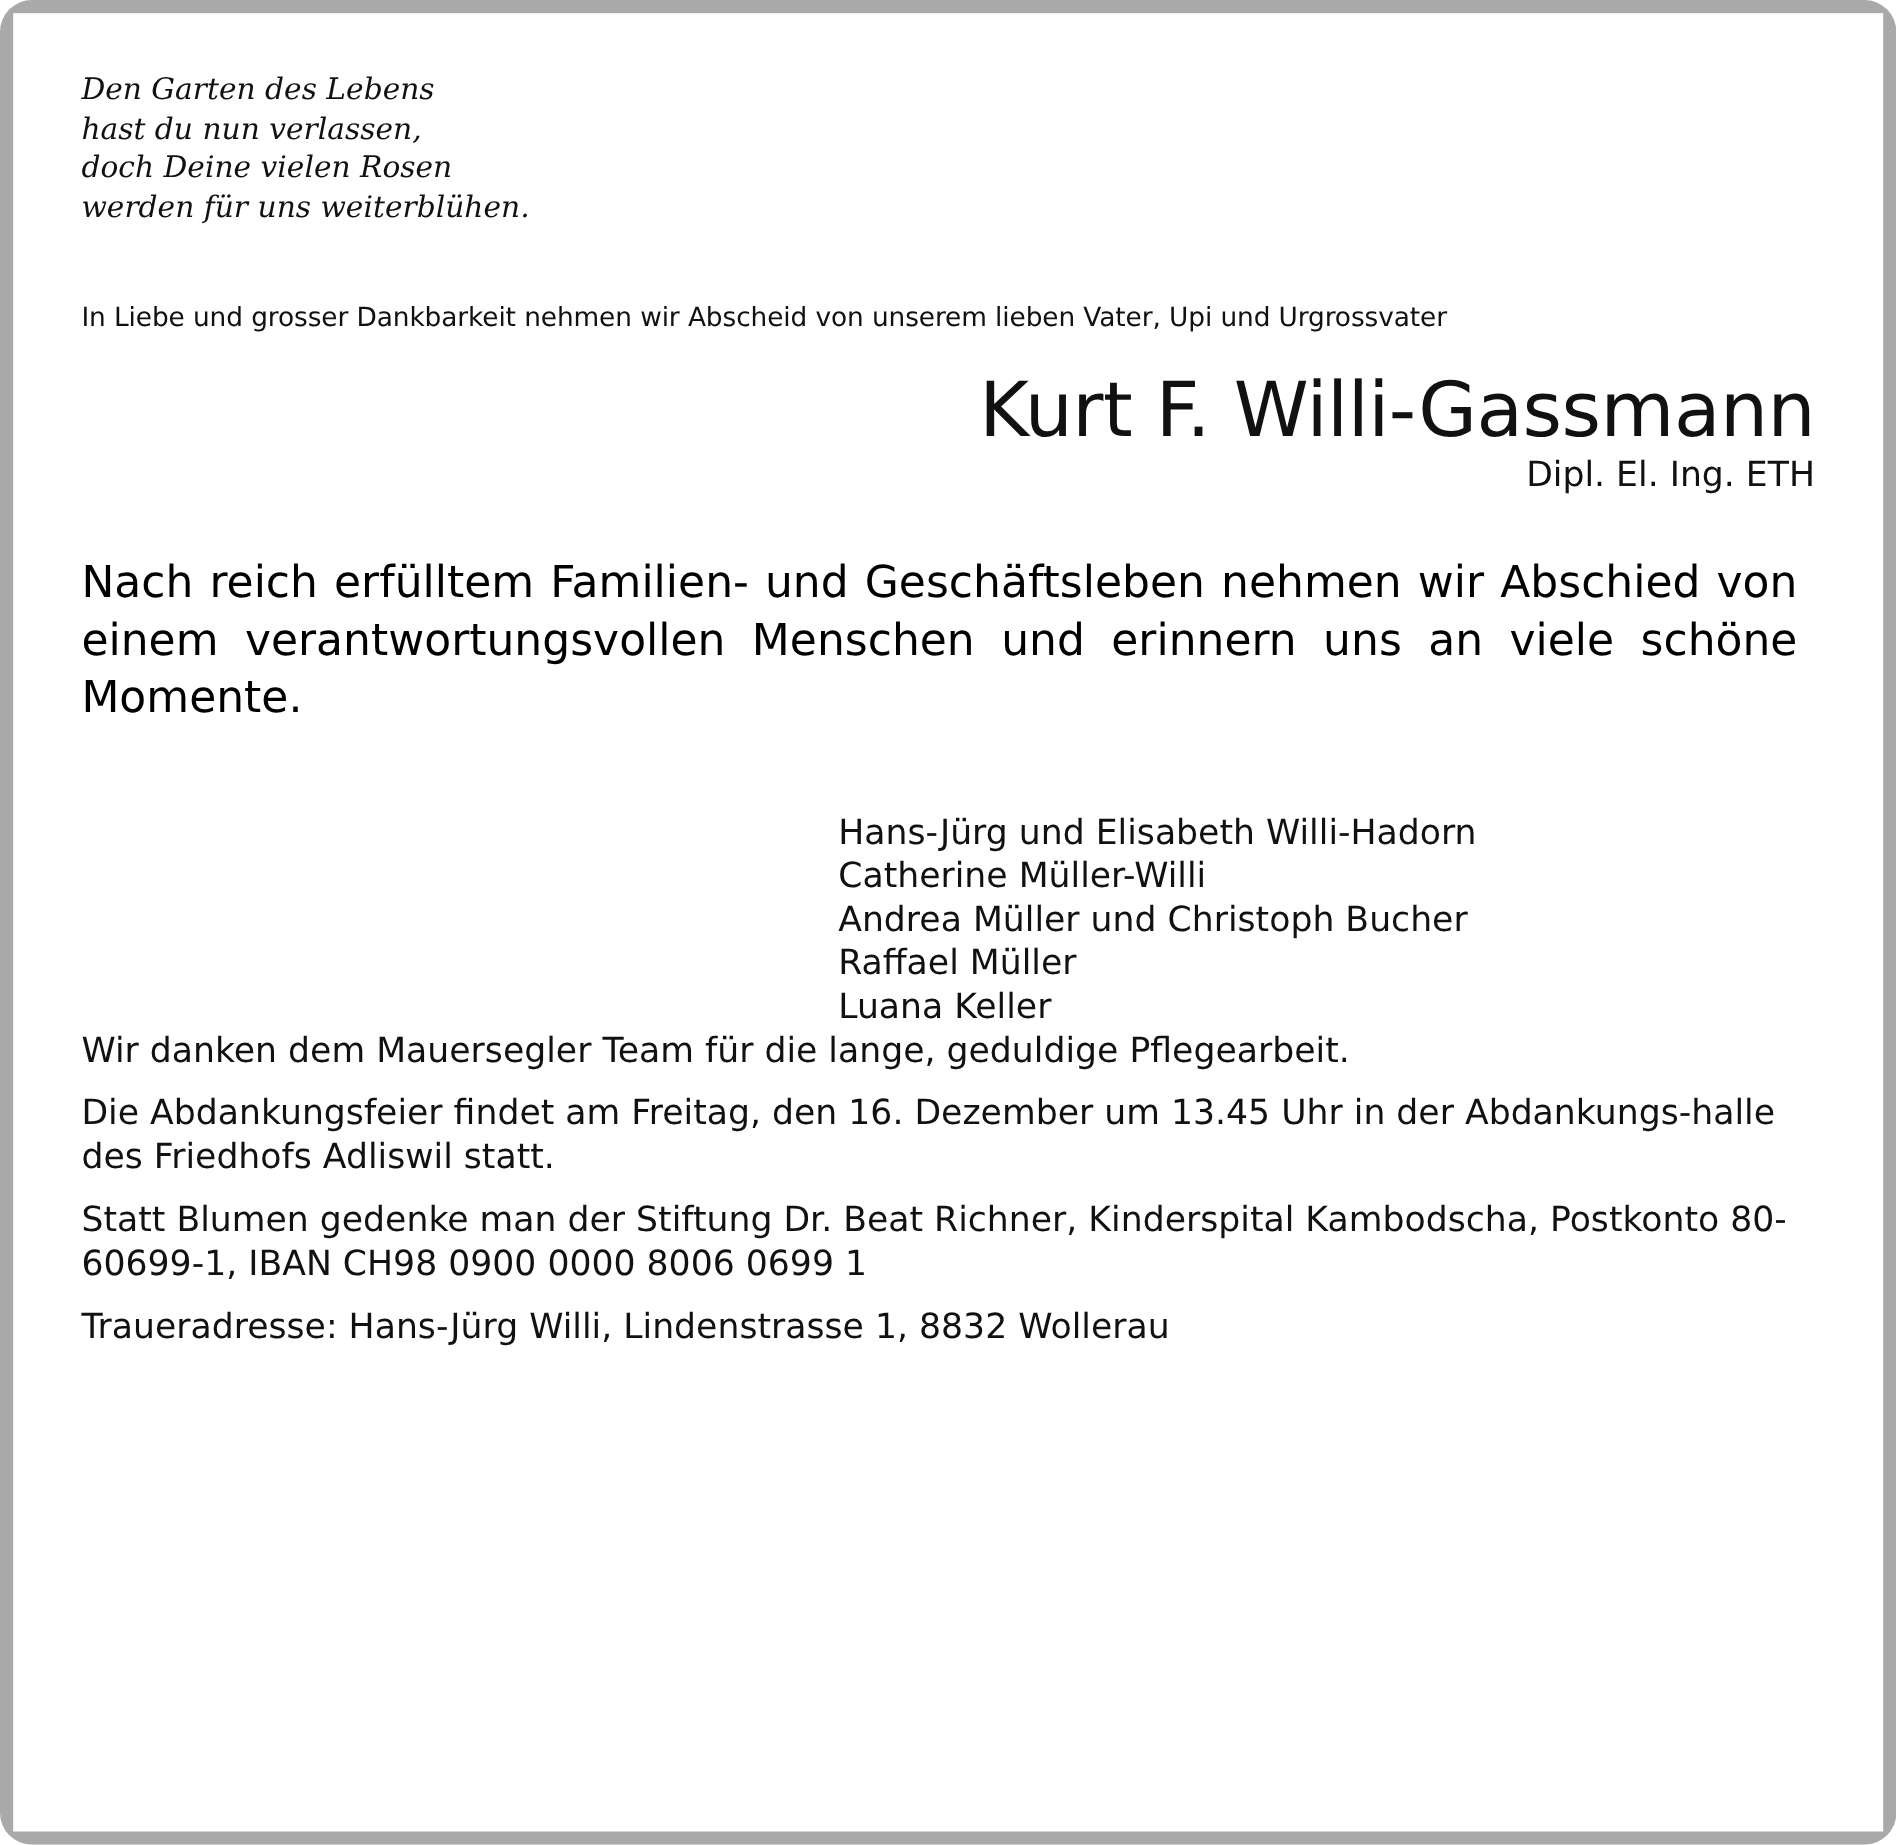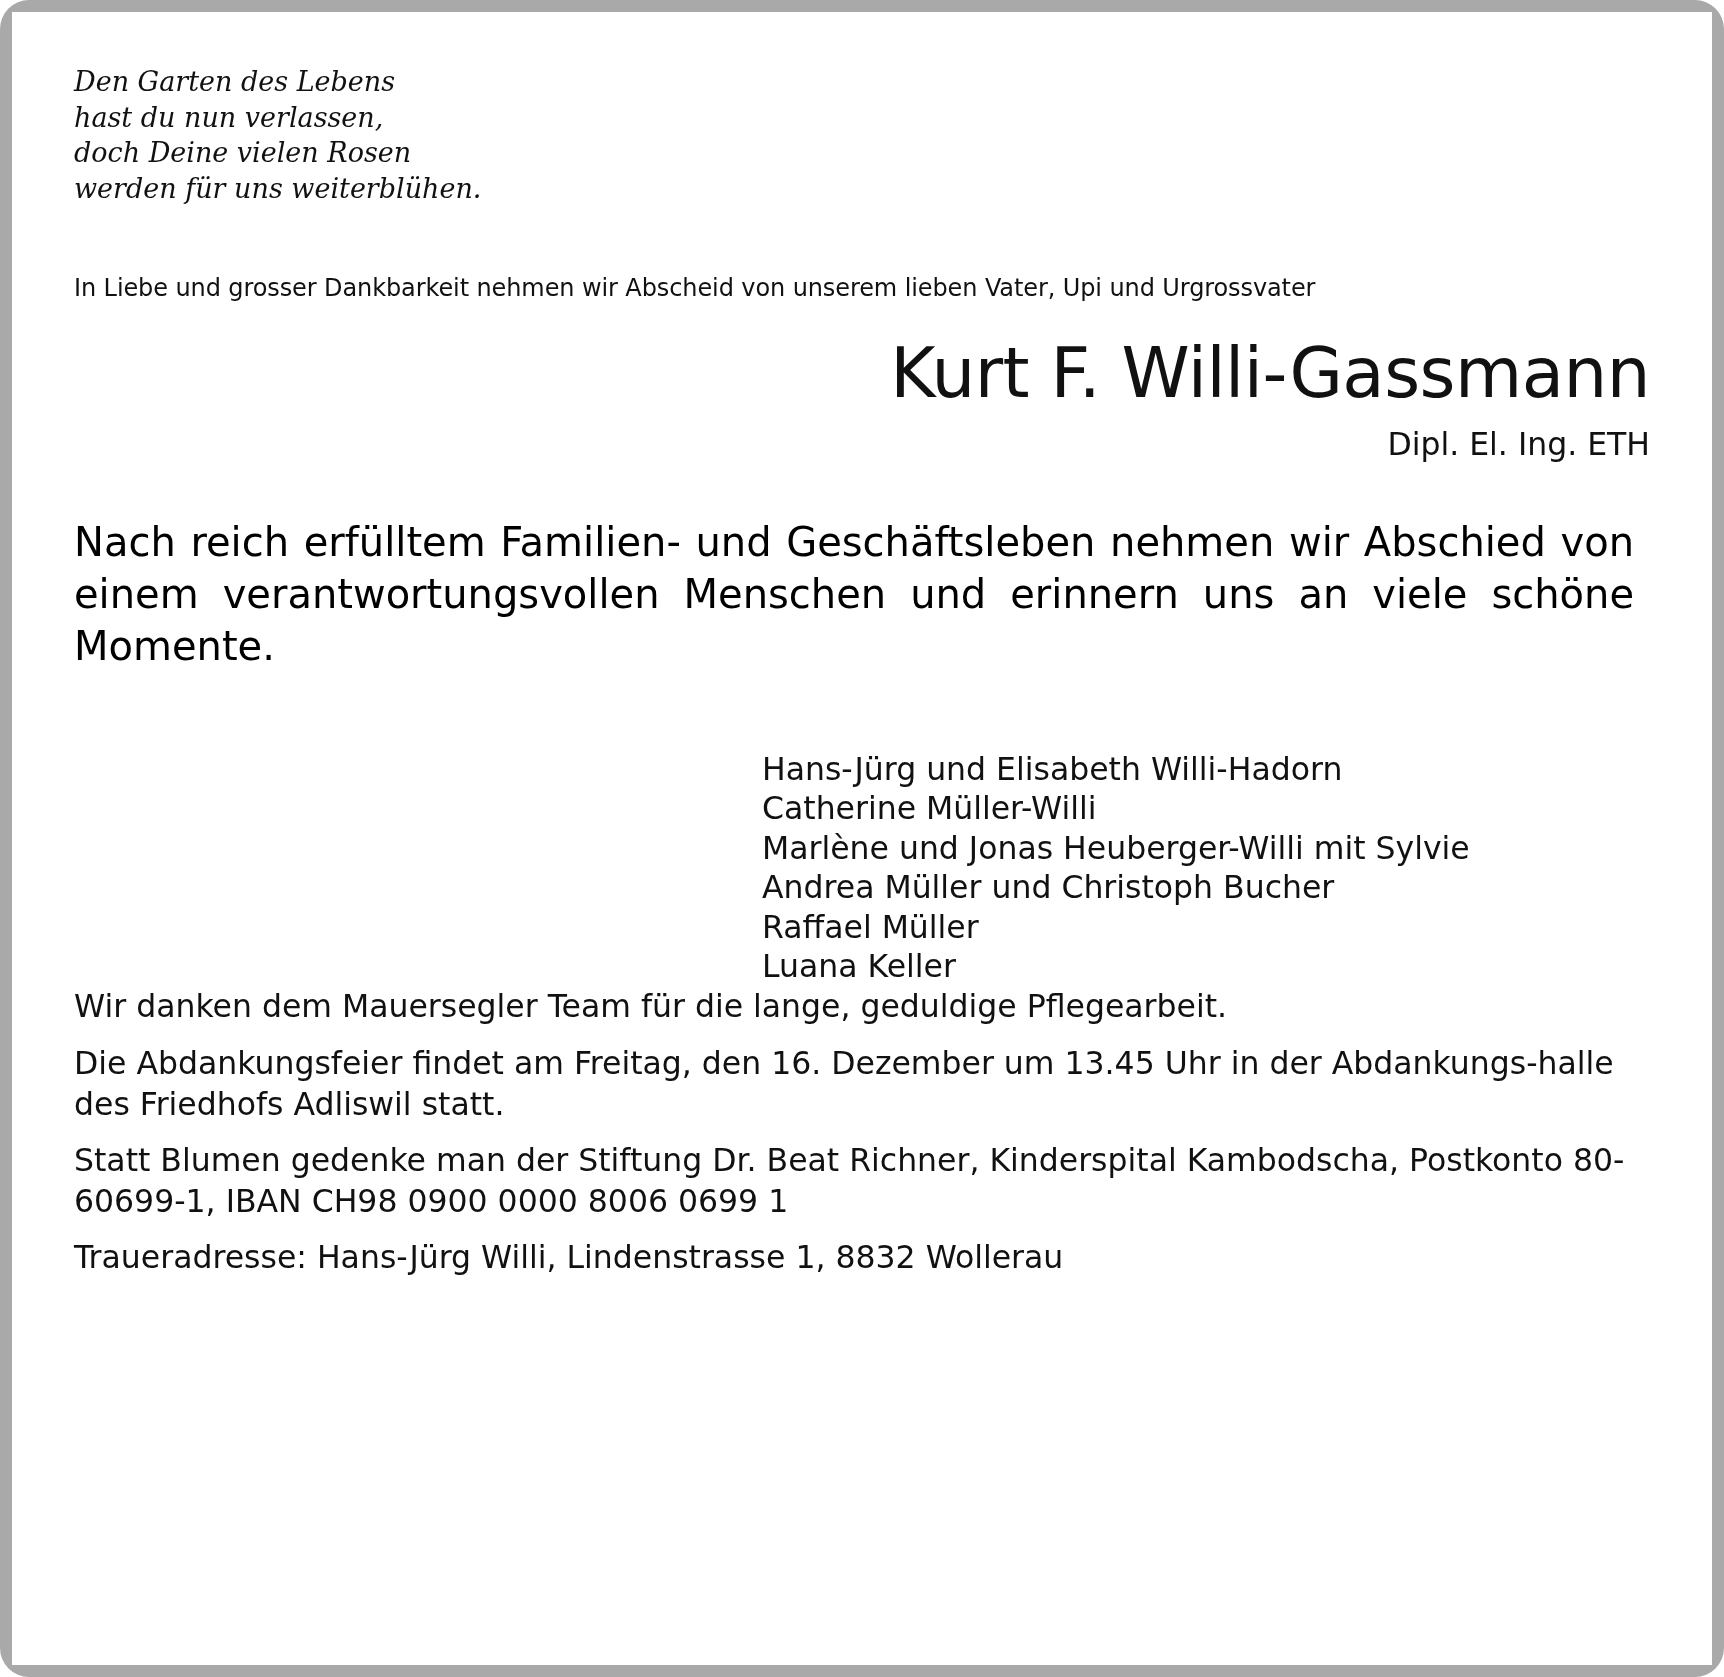--- a/index.html
+++ b/index.html
@@ -48,21 +48,21 @@
     font-size: 69px;
     line-height: 1.0;
     color: #111111;
     font-weight: 400;
     letter-spacing: -0.5px;
   }
   .deceased-title {
     font-size: 31.5px;
     line-height: 1.32;
     color: #111111;
-    margin-top: 16px;
+    margin-top: 4px;
   }
   .deceased-dates {
     font-size: 31.5px;
     line-height: 1.32;
     color: #111111;
     margin-top: 2px;
   }
   .tribute {
     margin: 50px 16px 0 0;
     font-size: 40px;
@@ -109,21 +109,20 @@
     <div class="name-block">
       <div class="deceased-name">Kurt F. Willi-Gassmann</div>
       <div class="deceased-title">Dipl. El. Ing. ETH</div>
     </div>
 
     <p class="tribute">Nach reich erfülltem Familien- und Geschäftsleben nehmen wir Abschied von einem verantwortungsvollen Menschen und erinnern uns an viele schöne Momente.</p>
 
     <div class="survivors">
       <div>Hans-Jürg und Elisabeth Willi-Hadorn</div>
       <div>Catherine Müller-Willi</div>
-      <div>Marlène und Jonas Heuberger-Willi mit Sylvie</div>
       <div>Andrea Müller und Christoph Bucher</div>
       <div>Raffael Müller</div>
       <div>Luana Keller</div>
     </div>
 
     <div class="closing">
       <p>Wir danken dem Mauersegler Team für die lange, geduldige Pflegearbeit.</p>
       <p>Die Abdankungsfeier findet am Freitag, den 16. Dezember um 13.45 Uhr in der Abdankungs-halle des Friedhofs Adliswil statt.</p>
       <p>Statt Blumen gedenke man der Stiftung Dr. Beat Richner, Kinderspital Kambodscha, Postkonto 80-60699-1, IBAN CH98 0900 0000 8006 0699 1</p>
       <p>Traueradresse: Hans-Jürg Willi, Lindenstrasse 1, 8832 Wollerau</p>

